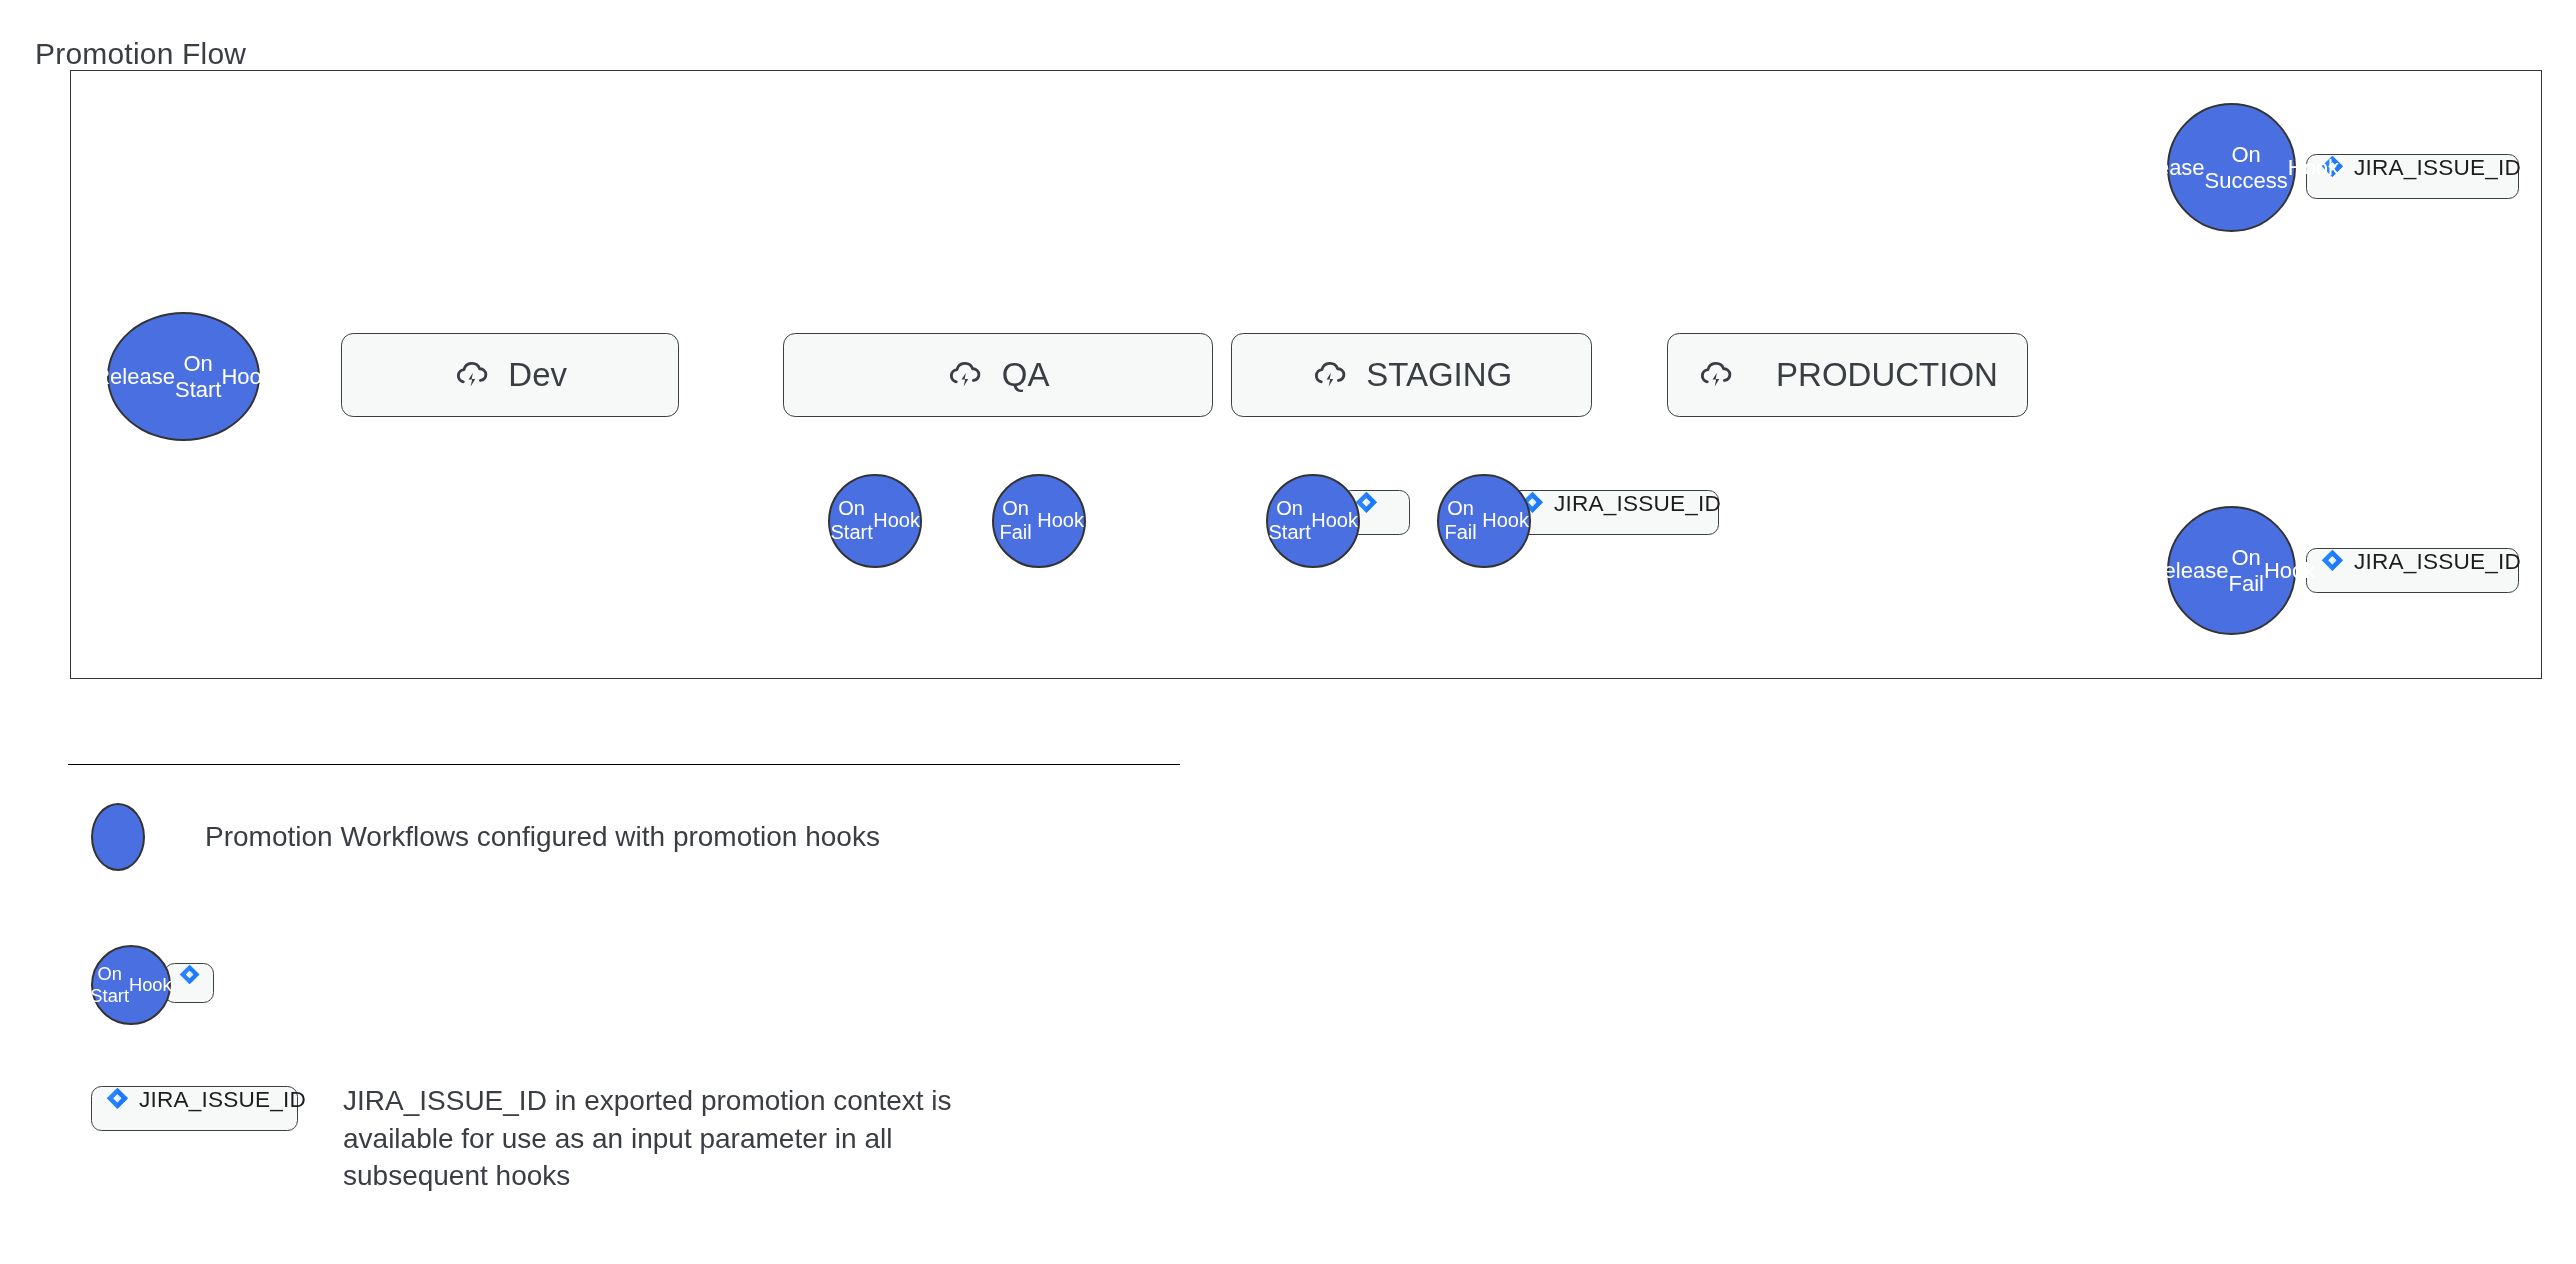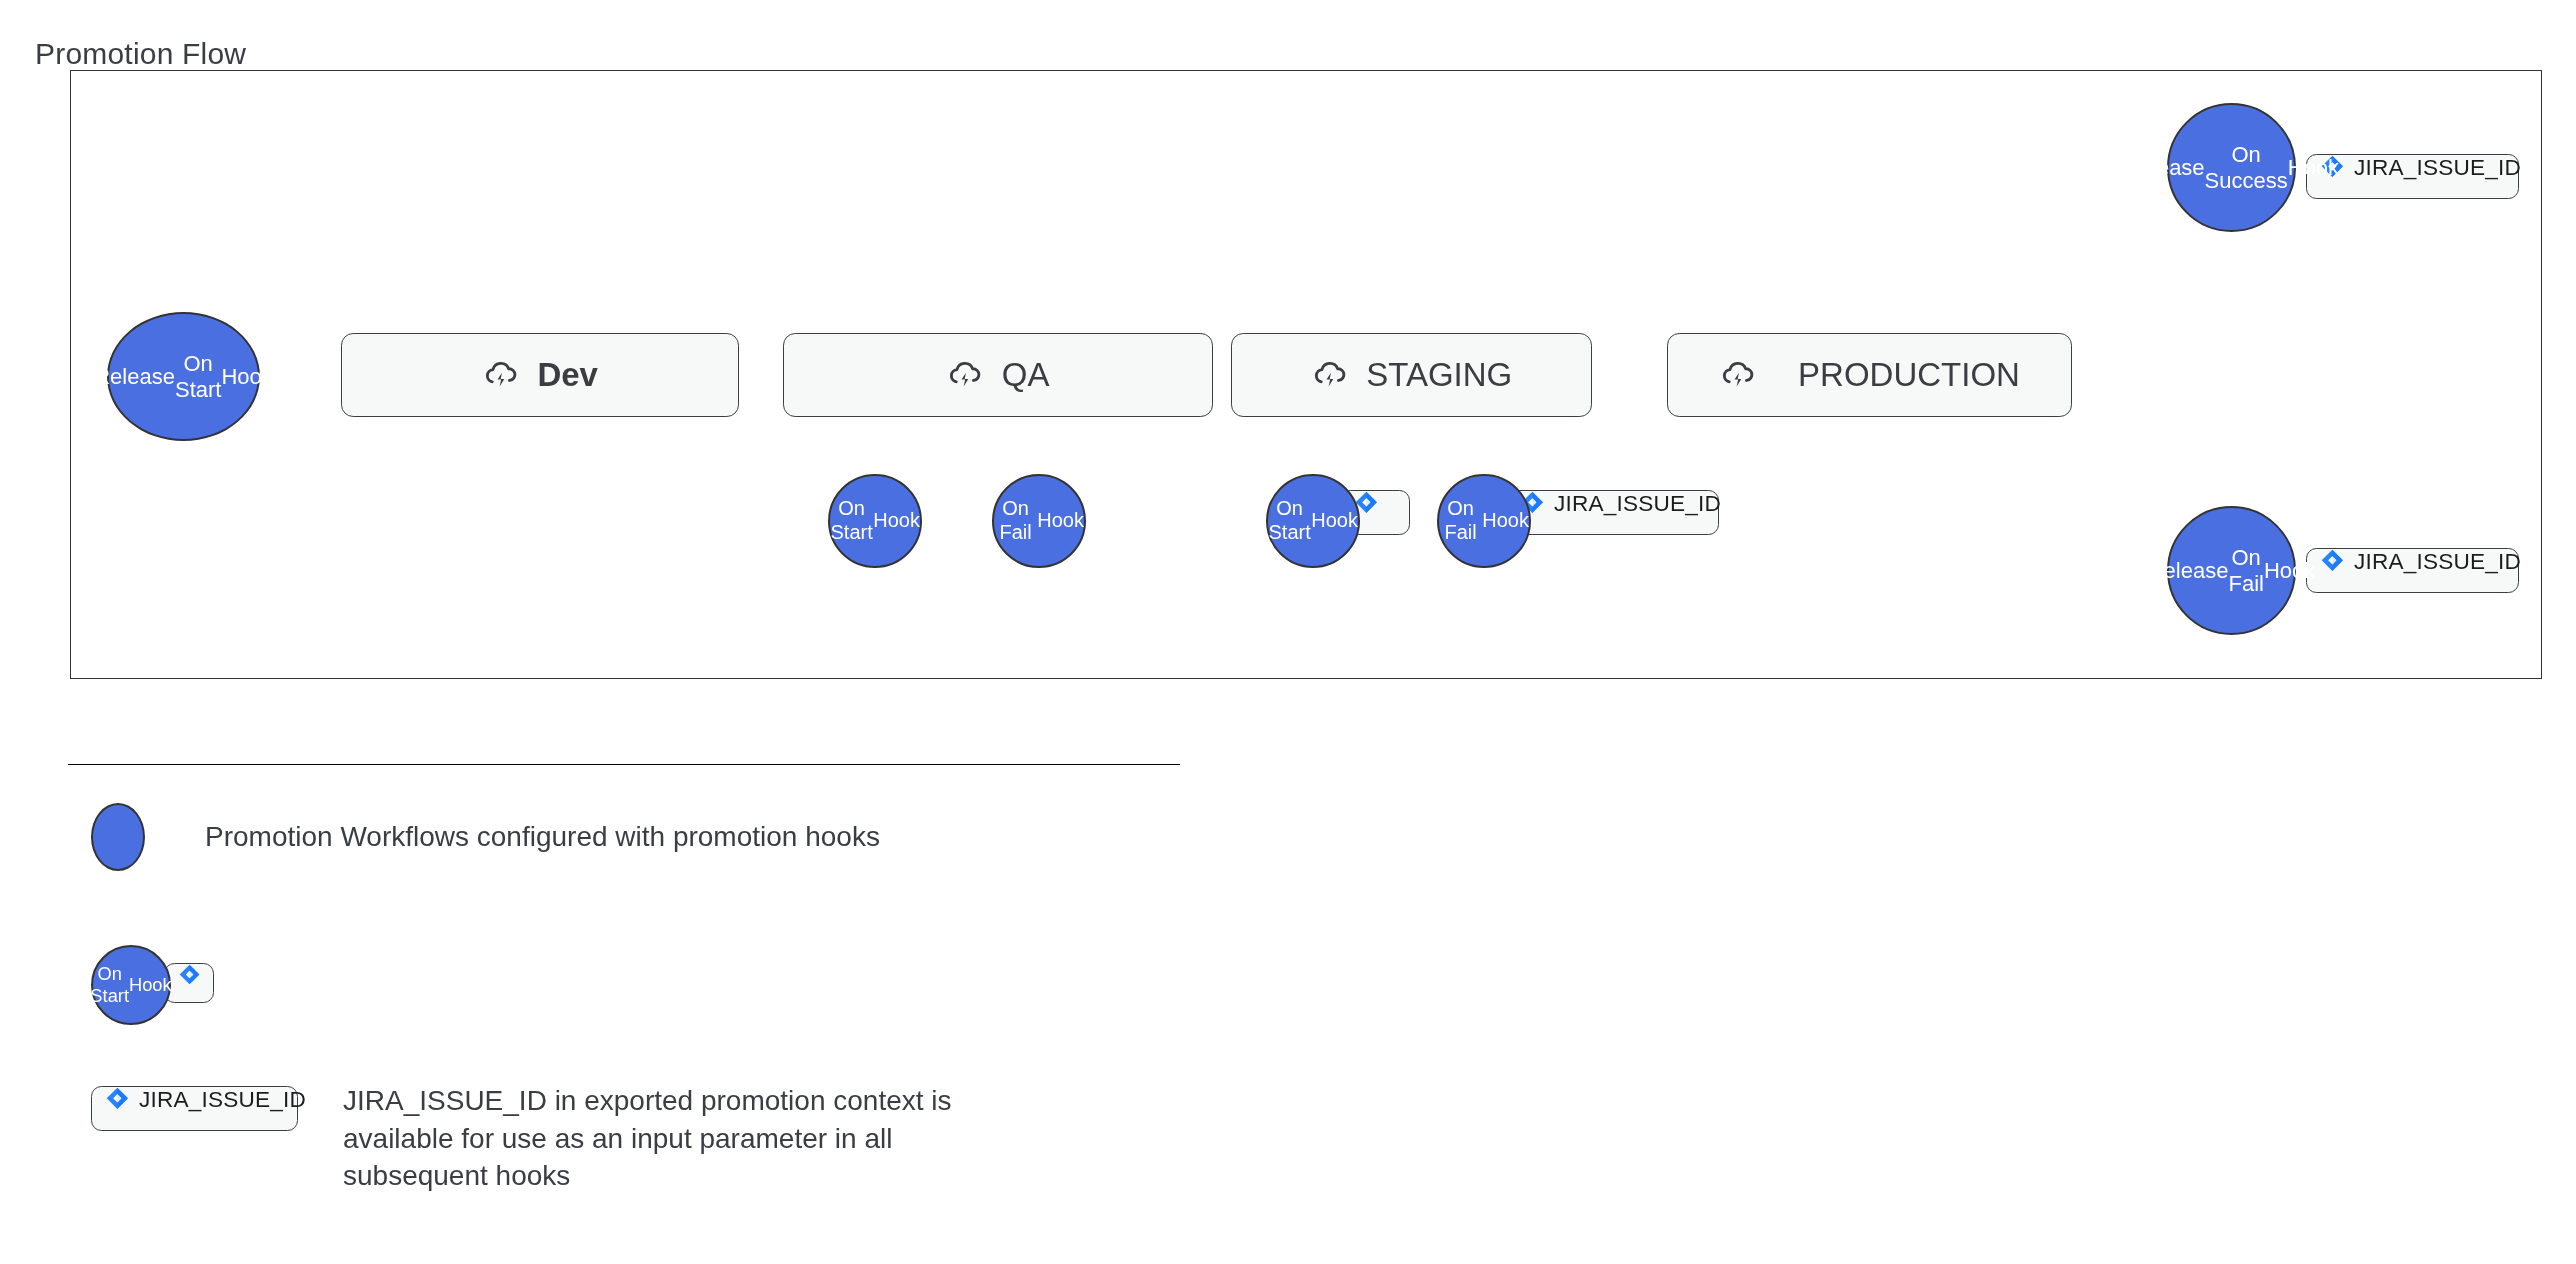--- a/index.html
+++ b/index.html
@@ -169,21 +169,21 @@
   <line x1="1655" y1="485" x2="1700" y2="545" stroke="#000" stroke-width="3" marker-end="url(#arwThin)"></line>
 
   <line x1="2320" y1="431" x2="2487" y2="288" stroke="#000" stroke-width="6" marker-end="url(#arw)"></line>
 
   <line x1="2320" y1="431" x2="2487" y2="577" stroke="#000" stroke-width="6" marker-end="url(#arw)"></line>
 </svg>
 
 <div id="flow-frame"></div>
 <div id="flow-title">Promotion Flow</div>
 
-<div class="stage-box" style="left:341px; top:333px; width:398px;font-weight:bold;">
+<div class="stage-box" style="left:341px; top:333px; width:338px;">
   <svg class="cloud-icon" width="38" height="33" viewBox="0 0 24 22">
     <path d="M6.2 15.2A4.1 4.1 0 0 1 6.6 7.1a5.5 5.5 0 0 1 10.5-.6 3.9 3.9 0 0 1 .5 7.8" fill="none" stroke="#3a3d42" stroke-width="1.9" stroke-linecap="round" stroke-linejoin="round"></path>
     <path d="M12.6 9.1 L9.7 13.7 L12.1 13.7 L11.1 18.4 L14.2 13.4 L11.8 13.4 Z" fill="#3a3d42"></path>
   </svg>
   <span class="stage-label">Dev</span>
 </div>
 
 <div class="stage-box" style="left:783px; top:333px; width:430px;">
   <svg class="cloud-icon" width="38" height="33" viewBox="0 0 24 22">
     <path d="M6.2 15.2A4.1 4.1 0 0 1 6.6 7.1a5.5 5.5 0 0 1 10.5-.6 3.9 3.9 0 0 1 .5 7.8" fill="none" stroke="#3a3d42" stroke-width="1.9" stroke-linecap="round" stroke-linejoin="round"></path>
@@ -193,21 +193,21 @@
 </div>
 
 <div class="stage-box" style="left:1223px; top:333px; width:361px;margin-left:8px;">
   <svg class="cloud-icon" width="38" height="33" viewBox="0 0 24 22">
     <path d="M6.2 15.2A4.1 4.1 0 0 1 6.6 7.1a5.5 5.5 0 0 1 10.5-.6 3.9 3.9 0 0 1 .5 7.8" fill="none" stroke="#3a3d42" stroke-width="1.9" stroke-linecap="round" stroke-linejoin="round"></path>
     <path d="M12.6 9.1 L9.7 13.7 L12.1 13.7 L11.1 18.4 L14.2 13.4 L11.8 13.4 Z" fill="#3a3d42"></path>
   </svg>
   <span class="stage-label">STAGING</span>
 </div>
 
-<div class="stage-box" style="left:1667px; top:333px; width:405px;gap:41px;">
+<div class="stage-box" style="left:1667px; top:333px; width:361px;gap:41px;">
   <svg class="cloud-icon" width="38" height="33" viewBox="0 0 24 22">
     <path d="M6.2 15.2A4.1 4.1 0 0 1 6.6 7.1a5.5 5.5 0 0 1 10.5-.6 3.9 3.9 0 0 1 .5 7.8" fill="none" stroke="#3a3d42" stroke-width="1.9" stroke-linecap="round" stroke-linejoin="round"></path>
     <path d="M12.6 9.1 L9.7 13.7 L12.1 13.7 L11.1 18.4 L14.2 13.4 L11.8 13.4 Z" fill="#3a3d42"></path>
   </svg>
   <span class="stage-label">PRODUCTION</span>
 </div>
 
 <div class="hook hook-lg" style="left:107px; top:312px; width:153px; height:129px;">
   <span>Release</span>
   <span>On Start</span>

